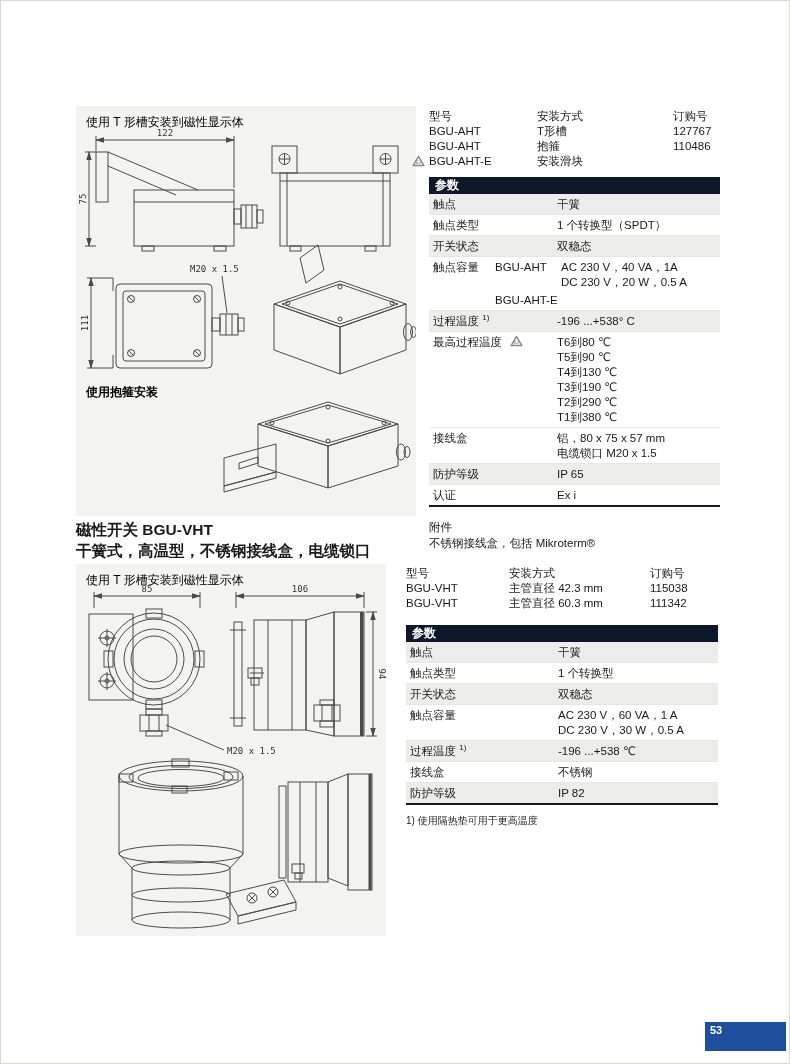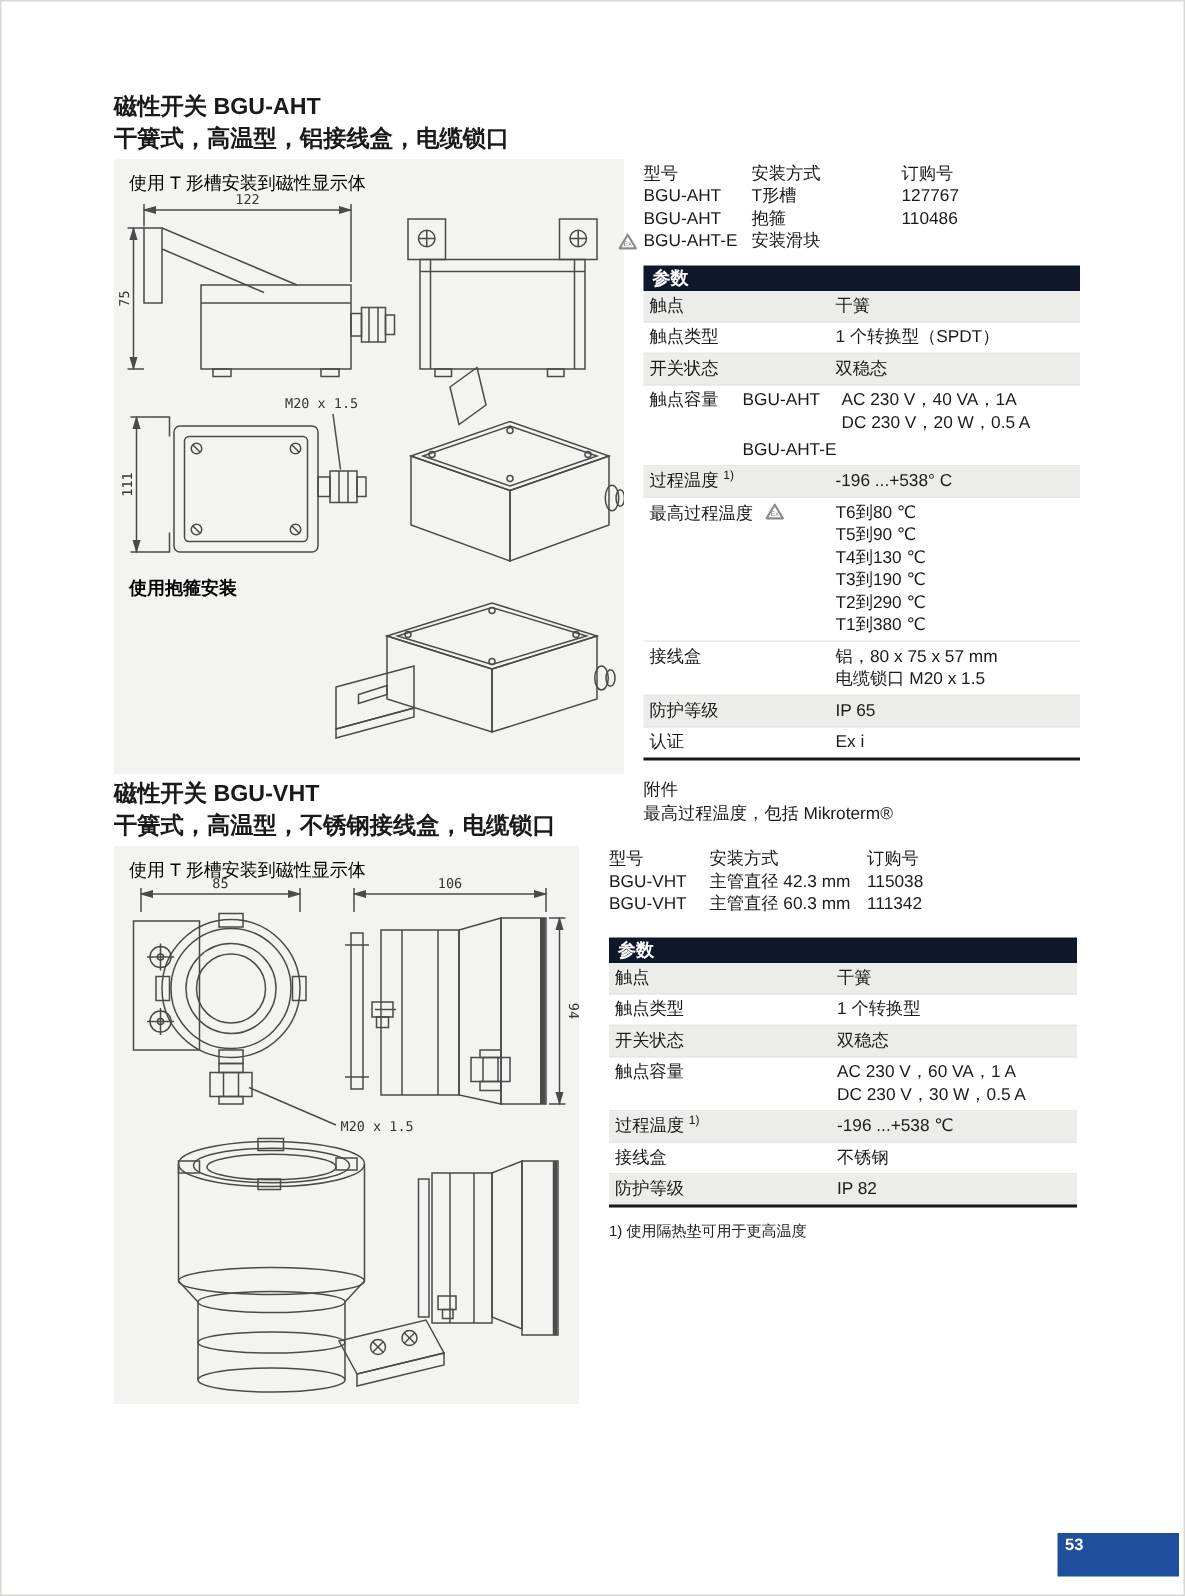--- a/index.html
+++ b/index.html
@@ -12,21 +12,21 @@
   .panel { position:absolute; background:#f3f3f1; }
   .panel-caption { position:absolute; font-size:12px; color:#000000; white-space:nowrap; }
   .panel-caption.b { font-weight:bold; }
   svg.draw { position:absolute; left:0; top:0; }
   .draw .s { stroke:#4a4a4a; stroke-width:1; fill:none; }
   .draw text { font-family:"DejaVu Sans Mono",monospace; font-size:9px; fill:#333; stroke:none; }
   .rightcol { position:absolute; }
   .o-table { font-size:11.5px; line-height:15px; }
   .o-table.t1 { margin-bottom:8px; }
   .o-table.t2 { margin-bottom:14px; }
-  .o-row { display:grid; position:relative; }
+  .o-row { display:grid; position:relative;gap:36px; }
   .t1 .o-row { grid-template-columns:72px 100px 1fr; }
   .t2 .o-row { grid-template-columns:67px 105px 1fr; }
   .atex { position:absolute; left:-17px; top:1px; width:13px; height:12px; }
   .atex-inline { display:inline-block; width:13px; height:12px; margin-left:8px; vertical-align:-1px; }
   .p-bar { height:17px; line-height:17px; background:#0f172a; color:#fff; font-size:12px; font-weight:bold; padding-left:6px; }
   .p-row { display:grid; padding:2.5px 0 2.5px 4px; font-size:11.5px; line-height:15px; border-bottom:1px solid #e6e6e3; }
   .p-row.shade { background:#ececea; }
   .p-row.last { border-bottom:2px solid #1a1a1a; }
   .t1p .p-row { grid-template-columns:124px 1fr; }
   .t1p .p-row.cap { grid-template-columns:62px 1fr; }
@@ -40,24 +40,20 @@
     position:absolute; left:704px; top:1021px; width:81px; height:29px;
     background:#1e4e9c; color:#fff; font-size:11px; font-weight:bold;
     line-height:16px; padding-left:5px; box-sizing:border-box;
   }
 </style>
 </head>
 <body>
 
 <div class="page">
 
-  <div class="sec-title" style="left:75px; top:60px;">
-    <div>磁性开关 BGU-AHT</div>
-    <div>干簧式，高温型，铝接线盒，电缆锁口</div>
-  </div>
 
   <div class="panel" style="left:75px; top:105px; width:340px; height:410px;">
     <div class="panel-caption" style="left:10px; top:8px;">使用 T 形槽安装到磁性显示体</div>
     <div class="panel-caption b" style="left:10px; top:278px;">使用抱箍安装</div>
     <svg class="draw" width="340" height="410" viewBox="0 0 340 410">
       <defs>
         <marker id="m1" markerWidth="9" markerHeight="8" refX="8" refY="3.5" orient="auto-start-reverse">
           <path d="M9,3.5 L0,0.8 L0,6.2 Z" fill="#4a4a4a" stroke="none"></path>
         </marker>
       </defs>
@@ -249,21 +245,21 @@
         <span>IP 65</span>
       </div>
       <div class="p-row last">
         <span>认证</span>
         <span>Ex i</span>
       </div>
     </div>
 
     <div class="acc">
       <div>附件</div>
-      <div>最高过程温度，包括 Mikroterm®</div>
+      <div>不锈钢接线盒，包括 Mikroterm®</div>
     </div>
   </div>
 
   <div class="sec-title" style="left:75px; top:518px;">
     <div>磁性开关 BGU-VHT</div>
     <div>干簧式，高温型，不锈钢接线盒，电缆锁口</div>
   </div>
 
   <div class="panel" style="left:75px; top:563px; width:310px; height:372px;">
     <div class="panel-caption" style="left:10px; top:8px;">使用 T 形槽安装到磁性显示体</div>

